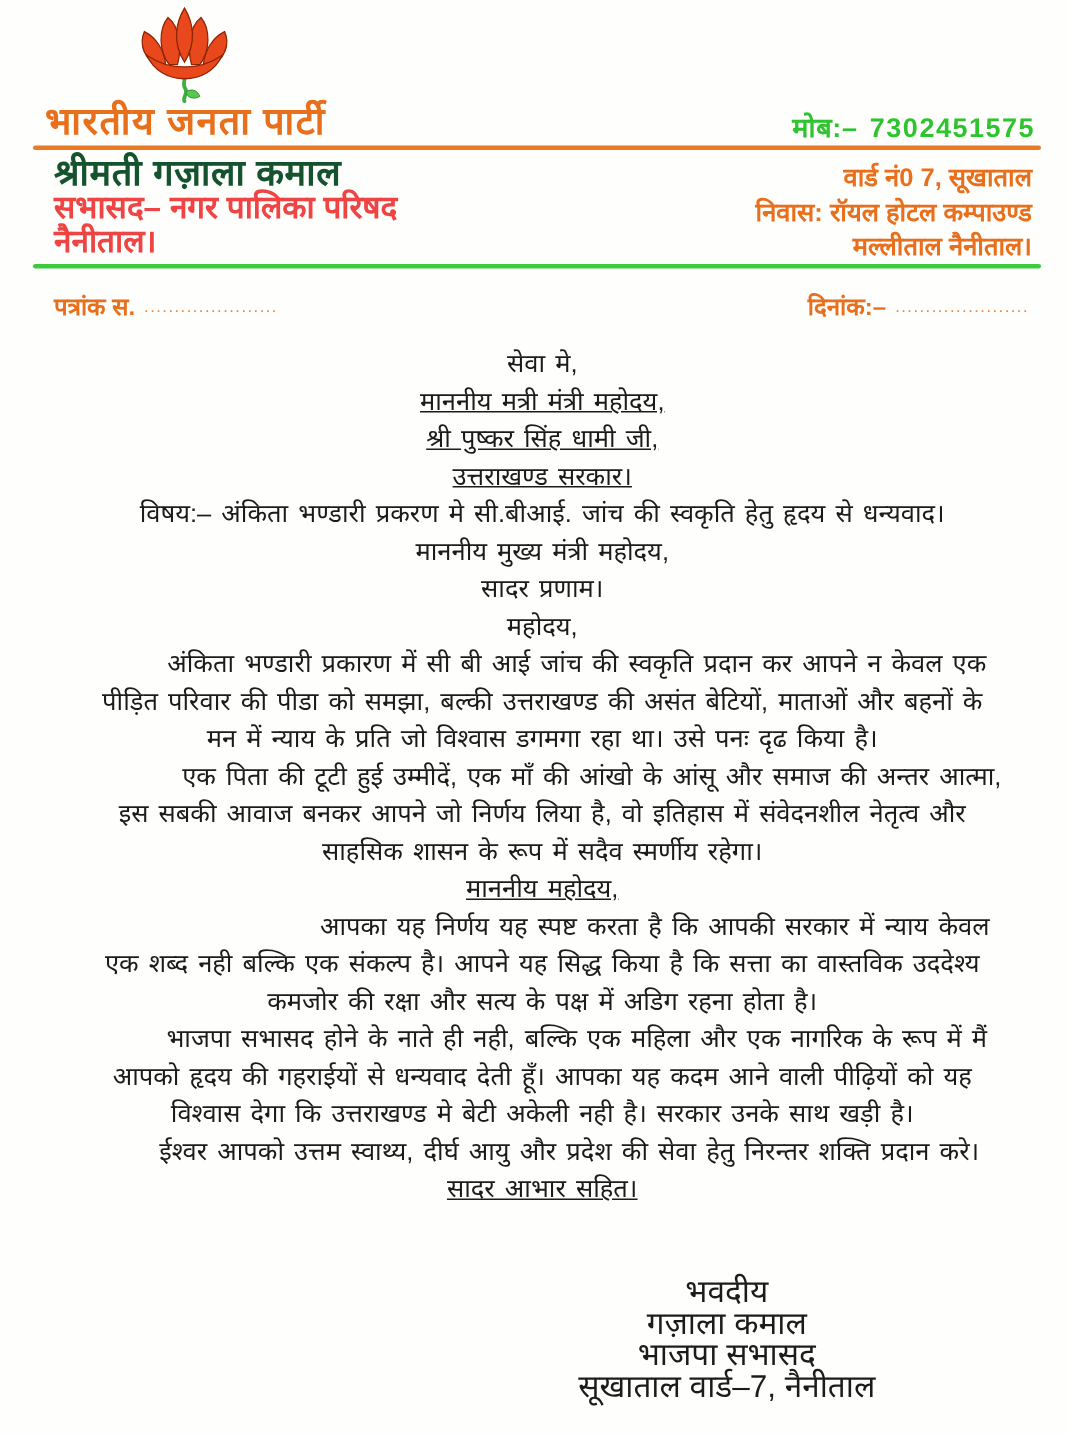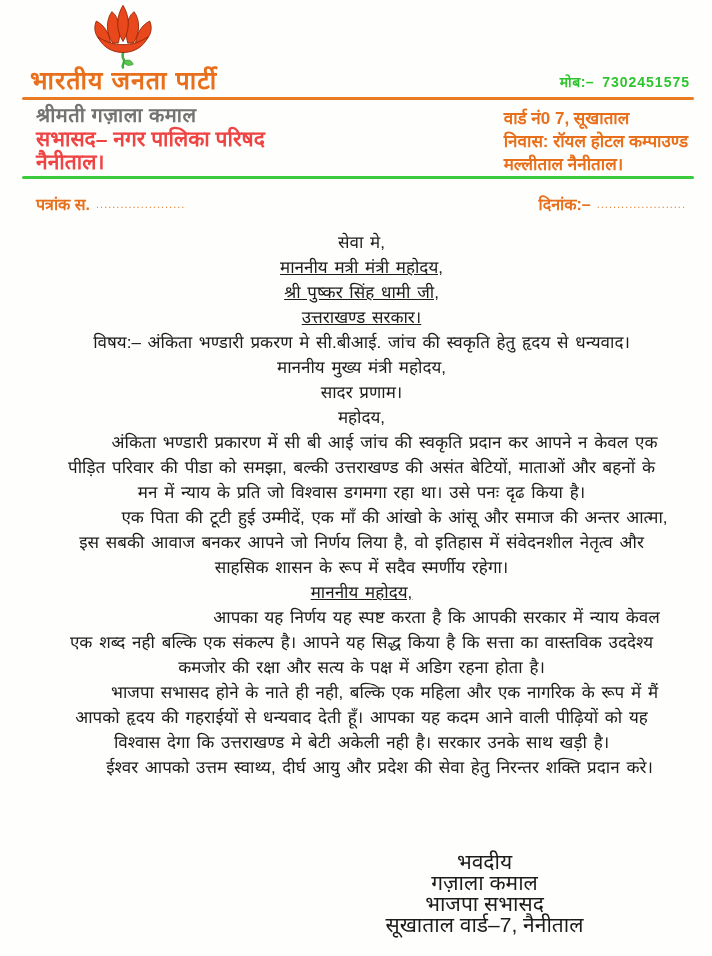--- a/index.html
+++ b/index.html
@@ -20,37 +20,37 @@
     position: absolute; left: 82px; top: 3px;
     width: 82px; height: 66px;
   }
   .party-name {
     position: absolute; left: 30px; top: 62px;
     font-size: 25px; font-weight: bold;
     color: #e8701c; letter-spacing: 1px;
   }
   .mobile-line {
     position: absolute; right: 22px; top: 72px;
-    font-size: 14px; font-weight: bold;
+    font-size: 18px; font-weight: bold;
     color: #2fc42f; letter-spacing: .5px; text-align: center;
   }
   .mobile-line .num { margin-left: 8px; letter-spacing: 1px; }
   .rule-orange {
     position: absolute; left: 22px; right: 18px; top: 97px;
     height: 3px; background: #e87b24; border-radius: 2px;
   }
   .sender-left {
     position: absolute; left: 36px; top: 104px;
     line-height: 23px; font-weight: bold;
   }
-  .sender-left .name { font-size: 20px; color: #737373; letter-spacing: .5px; }
+  .sender-left .name { font-size: 24px; color: #14532d; letter-spacing: .5px; }
   .sender-left .sub { font-size: 21px; color: #ef4444; }
   .sender-right {
     position: absolute; right: 24px; top: 107px;
-    text-align: left; line-height: 23px;
+    text-align: right; line-height: 23px;
     font-size: 17px; font-weight: bold; color: #e8701c;
   }
   .rule-green {
     position: absolute; left: 22px; right: 18px; top: 176px;
     height: 3px; background: #3ccb3c; border-radius: 2px;
   }
   .ref-row {
     position: absolute; left: 36px; right: 26px; top: 193px;
     display: flex; justify-content: space-between;
     font-size: 16px; font-weight: bold; color: #e8701c;
@@ -148,20 +148,21 @@
     <p class="greet-1">माननीय मुख्य मंत्री महोदय,</p>
     <p class="ind-2">सादर प्रणाम।</p>
     <p>महोदय,</p>
 
     <p class="para-first">अंकिता भण्डारी प्रकारण में सी बी आई जांच की स्वकृति प्रदान कर आपने न केवल एक पीड़ित परिवार की पीडा को समझा, बल्की उत्तराखण्ड की असंत बेटियों, माताओं और बहनों के मन में न्याय के प्रति जो विश्वास डगमगा रहा था। उसे पनः दृढ किया है।</p>
     <p class="para-second">एक पिता की टूटी हुई उम्मीदें, एक माँ की आंखो के आंसू और समाज की अन्तर आत्मा, इस सबकी आवाज बनकर आपने जो निर्णय लिया है, वो इतिहास में संवेदनशील नेतृत्व और साहसिक शासन के रूप में सदैव स्मर्णीय रहेगा।</p>
     <p class="ind-1">माननीय महोदय,</p>
     <p class="para-third">आपका यह निर्णय यह स्पष्ट करता है कि आपकी सरकार में न्याय केवल एक शब्द नही बल्कि एक संकल्प है। आपने यह सिद्ध किया है कि सत्ता का वास्तविक उददेश्य कमजोर की रक्षा और सत्य के पक्ष में अडिग रहना होता है।</p>
     <p class="para-first">भाजपा सभासद होने के नाते ही नही, बल्कि एक महिला और एक नागरिक के रूप में मैं आपको हृदय की गहराईयों से धन्यवाद देती हूँ। आपका यह कदम आने वाली पीढ़ियों को यह विश्वास देगा कि उत्तराखण्ड मे बेटी अकेली नही है। सरकार उनके साथ खड़ी है।</p>
     <p class="para-fifth">ईश्वर आपको उत्तम स्वाथ्य, दीर्घ आयु और प्रदेश की सेवा हेतु निरन्तर शक्ति प्रदान करे।</p>
+    <p class="ind-1">सादर आभार सहित।</p>
   </div>
 
   <div class="signature">
     <div>भवदीय</div>
     <div>गज़ाला कमाल</div>
     <div>भाजपा सभासद</div>
     <div>सूखाताल वार्ड–7, नैनीताल</div>
   </div>
 
 </div>

